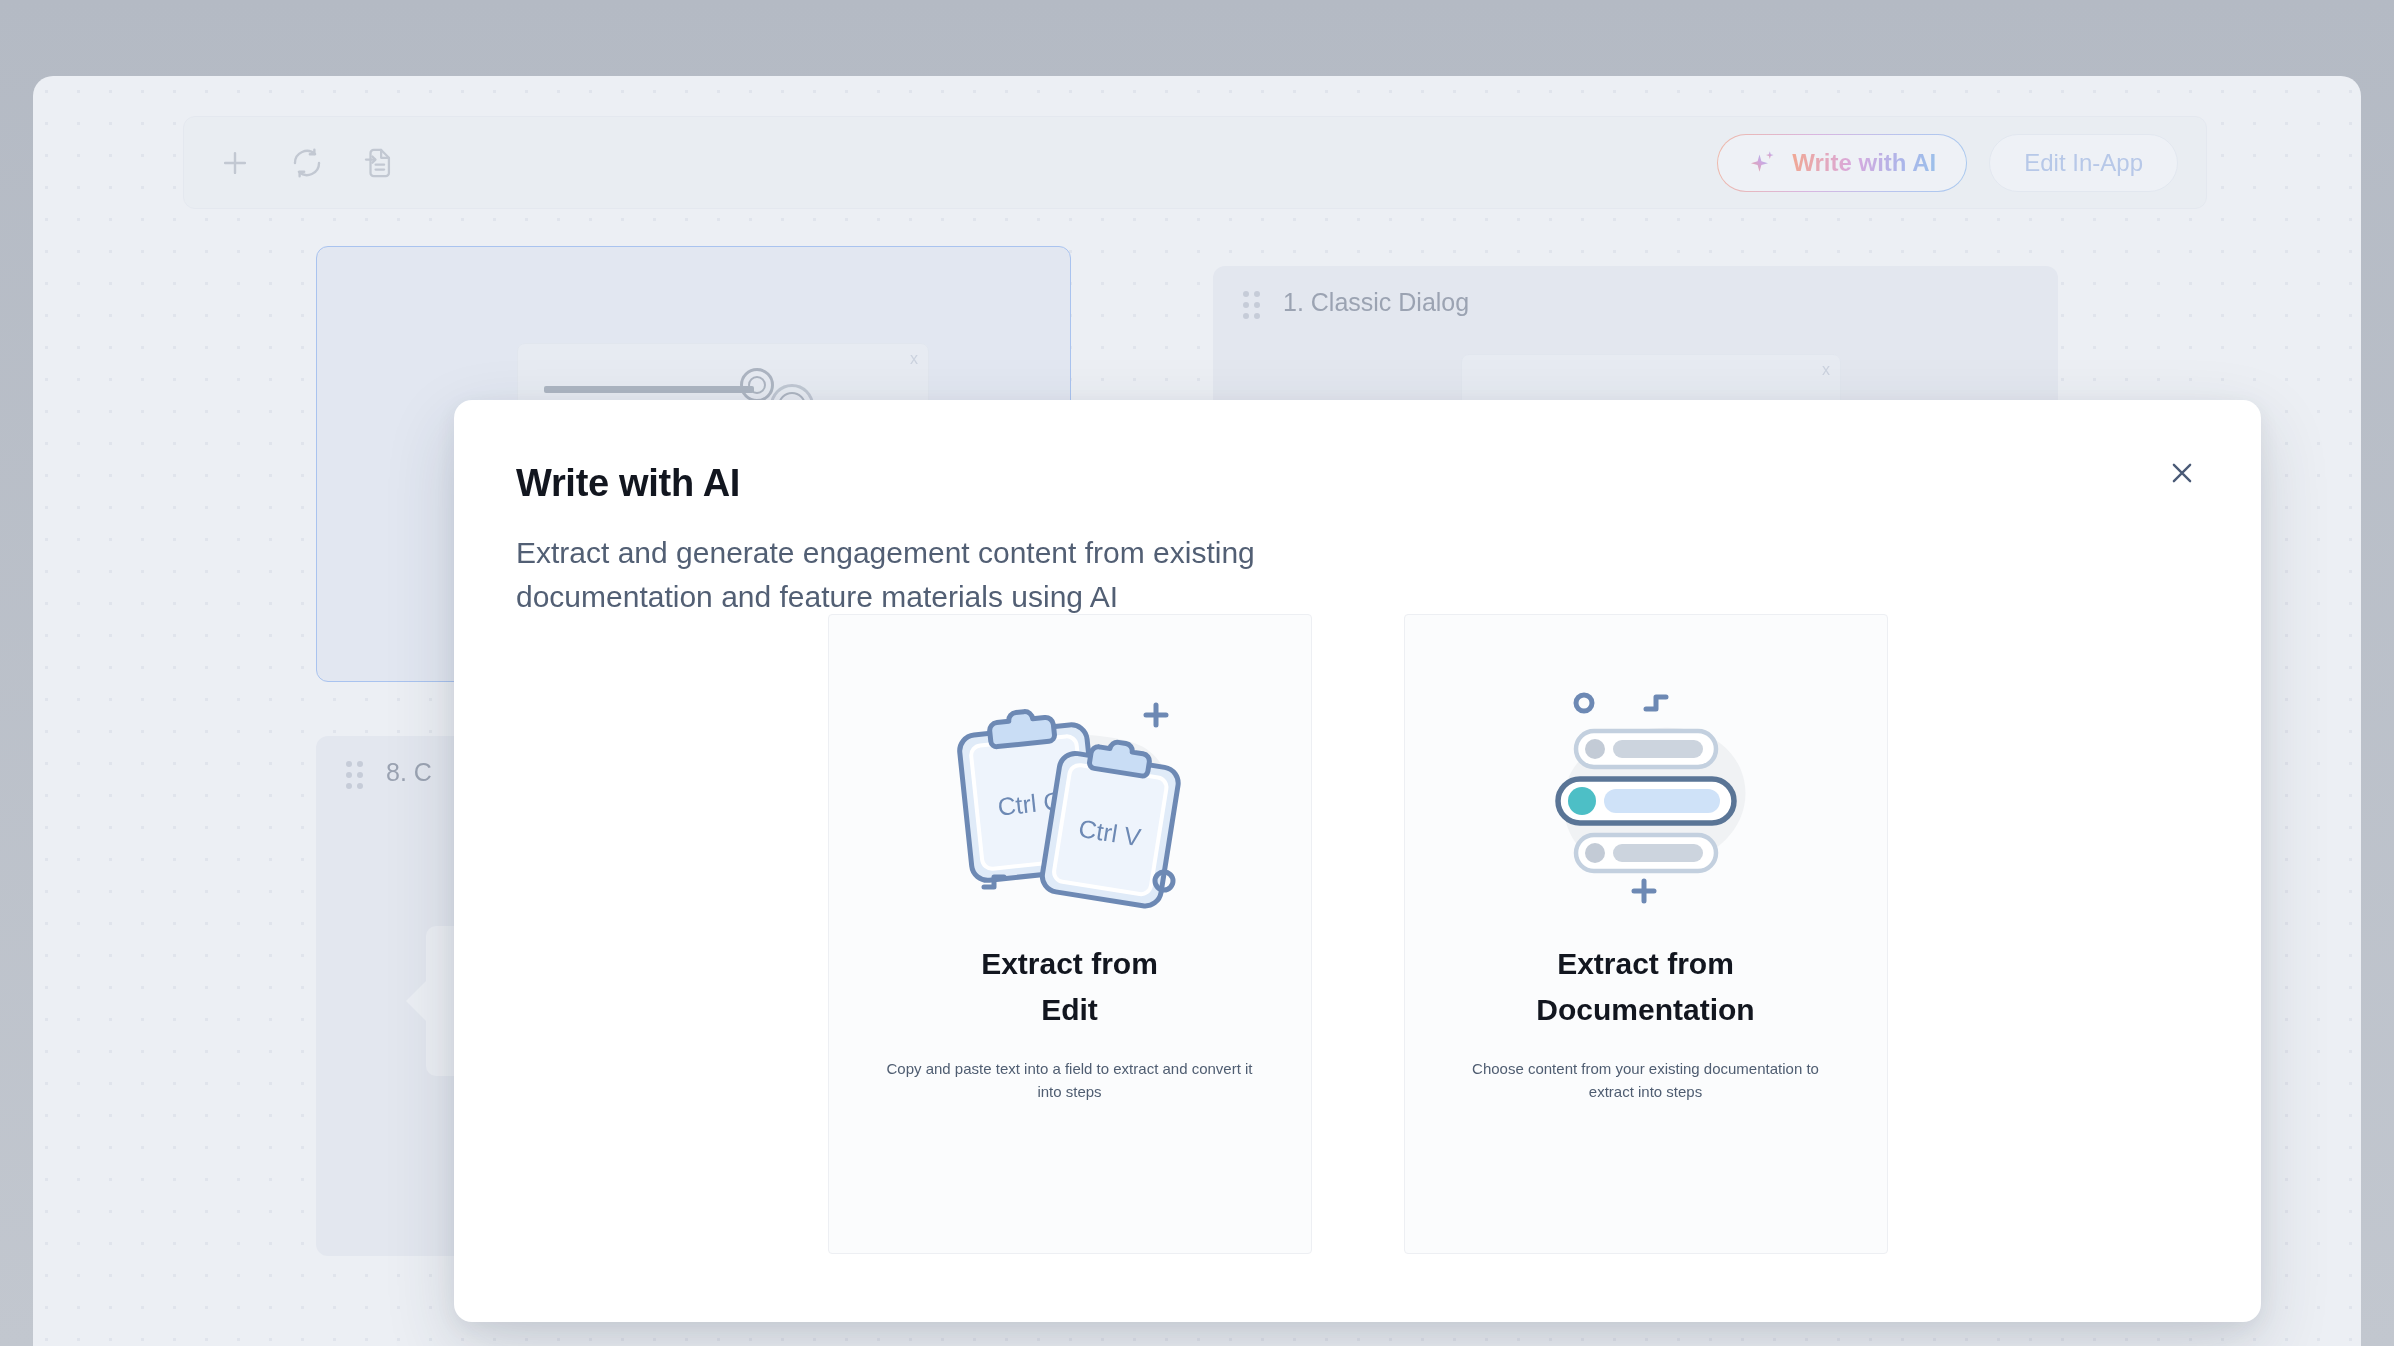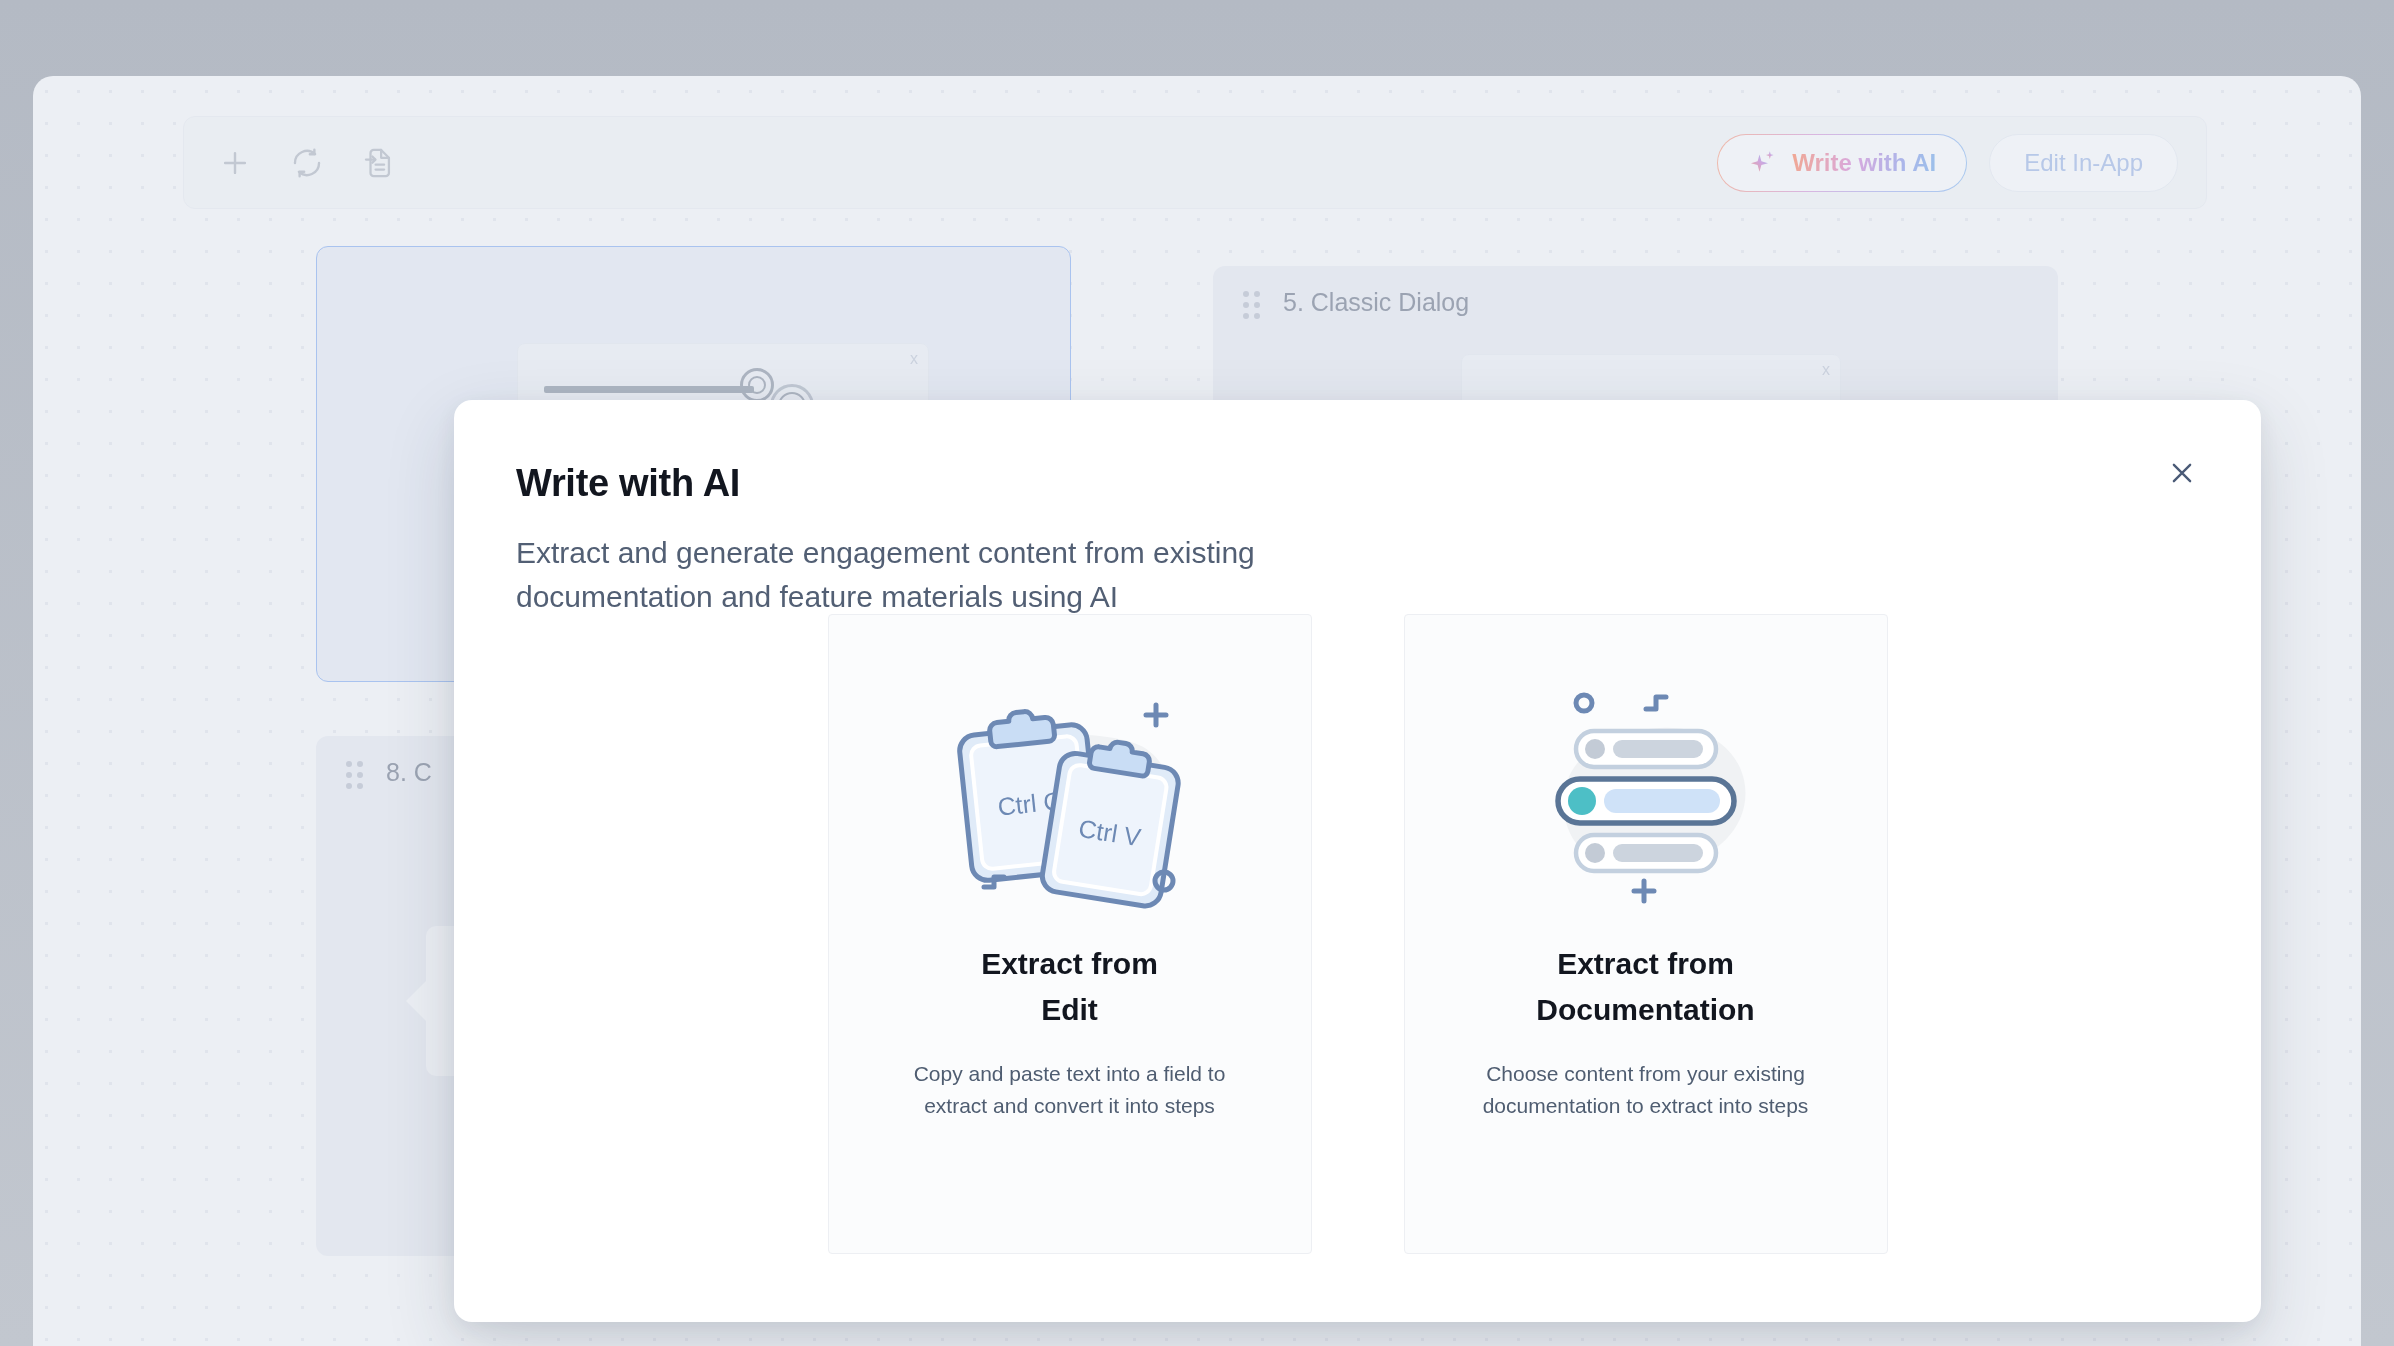--- a/index.html
+++ b/index.html
@@ -293,21 +293,21 @@
     margin-top: 22px;
     font-size: 30px;
     font-weight: bold;
     color: #12161f;
     text-align: center;
     line-height: 1.52;
     max-width: 330px;
   }
   .choice-desc {
     margin-top: 26px;
-    font-size: 21px;
+    font-size: 15px;
     line-height: 1.52;
     color: #4f5d71;
     text-align: center;
     max-width: 378px;
   }
 </style>
 </head>
 <body>
 
 <div id="app">
@@ -382,21 +382,21 @@
     <div class="step-card" style="left:1180px; top:190px; width:845px; height:420px;">
       <div class="step-head">
         <span class="drag-dots">
           <i></i>
             <i></i>
             <i></i>
             <i></i>
             <i></i>
             <i></i>
         </span>
-        <span class="step-label">5. Classic Dialog</span>
+        <span class="step-label">1. Classic Dialog</span>
       </div>
 
       <div class="mini-dialog" style="left:248px; top:88px; width:380px; height:200px;">
         <span class="mini-x">x</span>
         <div class="mini-panel" style="left:108px; top:52px; width:130px; height:120px;"></div>
         <div class="mini-panel" style="left:196px; top:70px; width:82px; height:96px;"></div>
         <div class="mini-img" style="left:44px; top:82px; width:34px; height:52px;"></div>
         <div class="mini-img" style="left:84px; top:70px; width:38px; height:58px;"></div>
         <div class="mini-line" style="left:142px; top:80px; width:60px;"></div>
         <div class="mini-line" style="left:142px; top:92px; width:72px;"></div>

